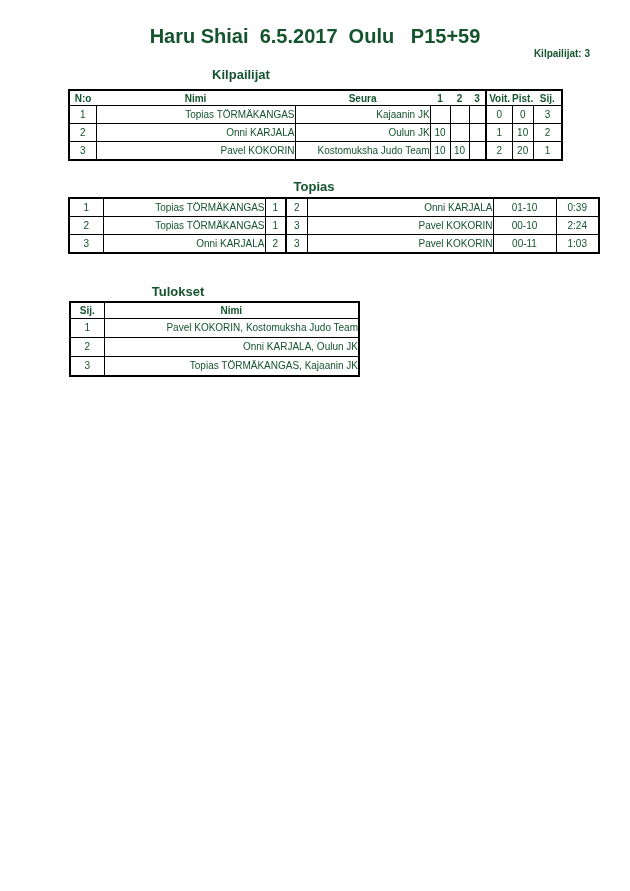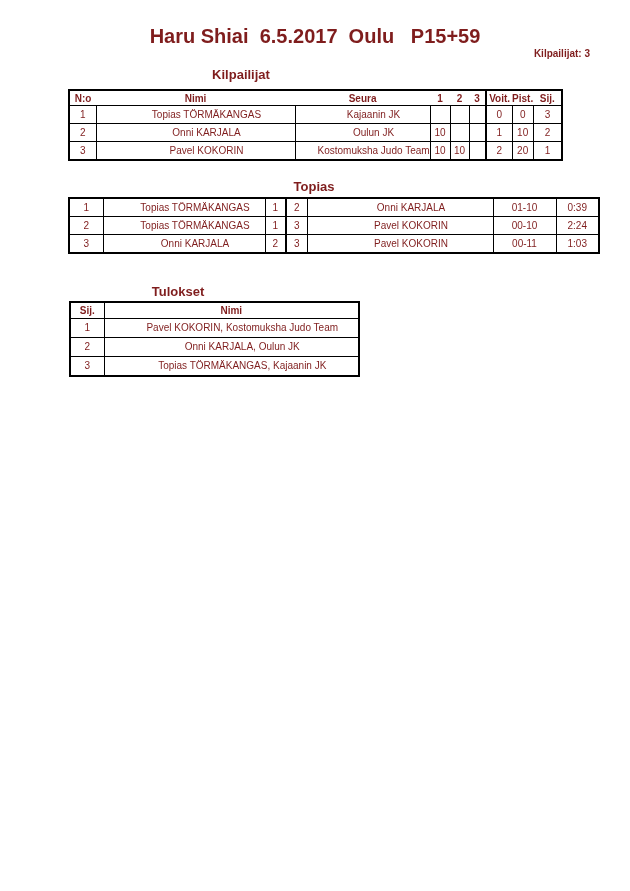--- a/index.html
+++ b/index.html
@@ -1,18 +1,18 @@
 <!DOCTYPE html>
 <html><head>
 <meta charset="utf-8">
 <style>
   html,body{margin:0;padding:0;background:#fff;}
   .doc{
     position:relative;width:630px;height:891px;background:#ffffff;
-    font-family:"Liberation Sans", sans-serif;color:#7f1d1d;overflow:hidden;
+    font-family:"Liberation Sans", sans-serif;color:#14532d;overflow:hidden;
   }
   .title{
     position:absolute;top:25px;left:0;width:630px;text-align:center;
     font-size:20px;font-weight:bold;white-space:pre;
   }
   .count{
     position:absolute;top:48px;right:40px;font-size:10px;font-weight:bold;
   }
   .sec-heading{
     position:absolute;transform:translateX(-50%);
@@ -26,21 +26,21 @@
     font-size:10px;border:2px solid #000;background:#fff;margin-left:40px;
   }
   th{
     font-weight:bold;text-align:center;padding:0;border:none;
     border-bottom:1px solid #000;overflow:hidden;white-space:nowrap;
   }
   td{
     border:1px solid #000;text-align:center;padding:0;
     overflow:hidden;white-space:nowrap;line-height:1;
   }
-  td.l{text-align:center;padding-left:22px;}
+  td.l{text-align:right;padding-left:22px;}
   .thickL{border-left:2px solid #000 !important;}
   .t1{left:28px;top:89px;}
   .t1 th{height:14px;}
   .t1 td{height:17px;}
   .t2{left:28px;top:197px;}
   .t2 th{height:13px;}
   .t2 td{height:17px;}
   .t2 td.midL{border-left-width:2px;}
   .t3{left:29px;top:301px;}
   .t3 th{height:15px;}

